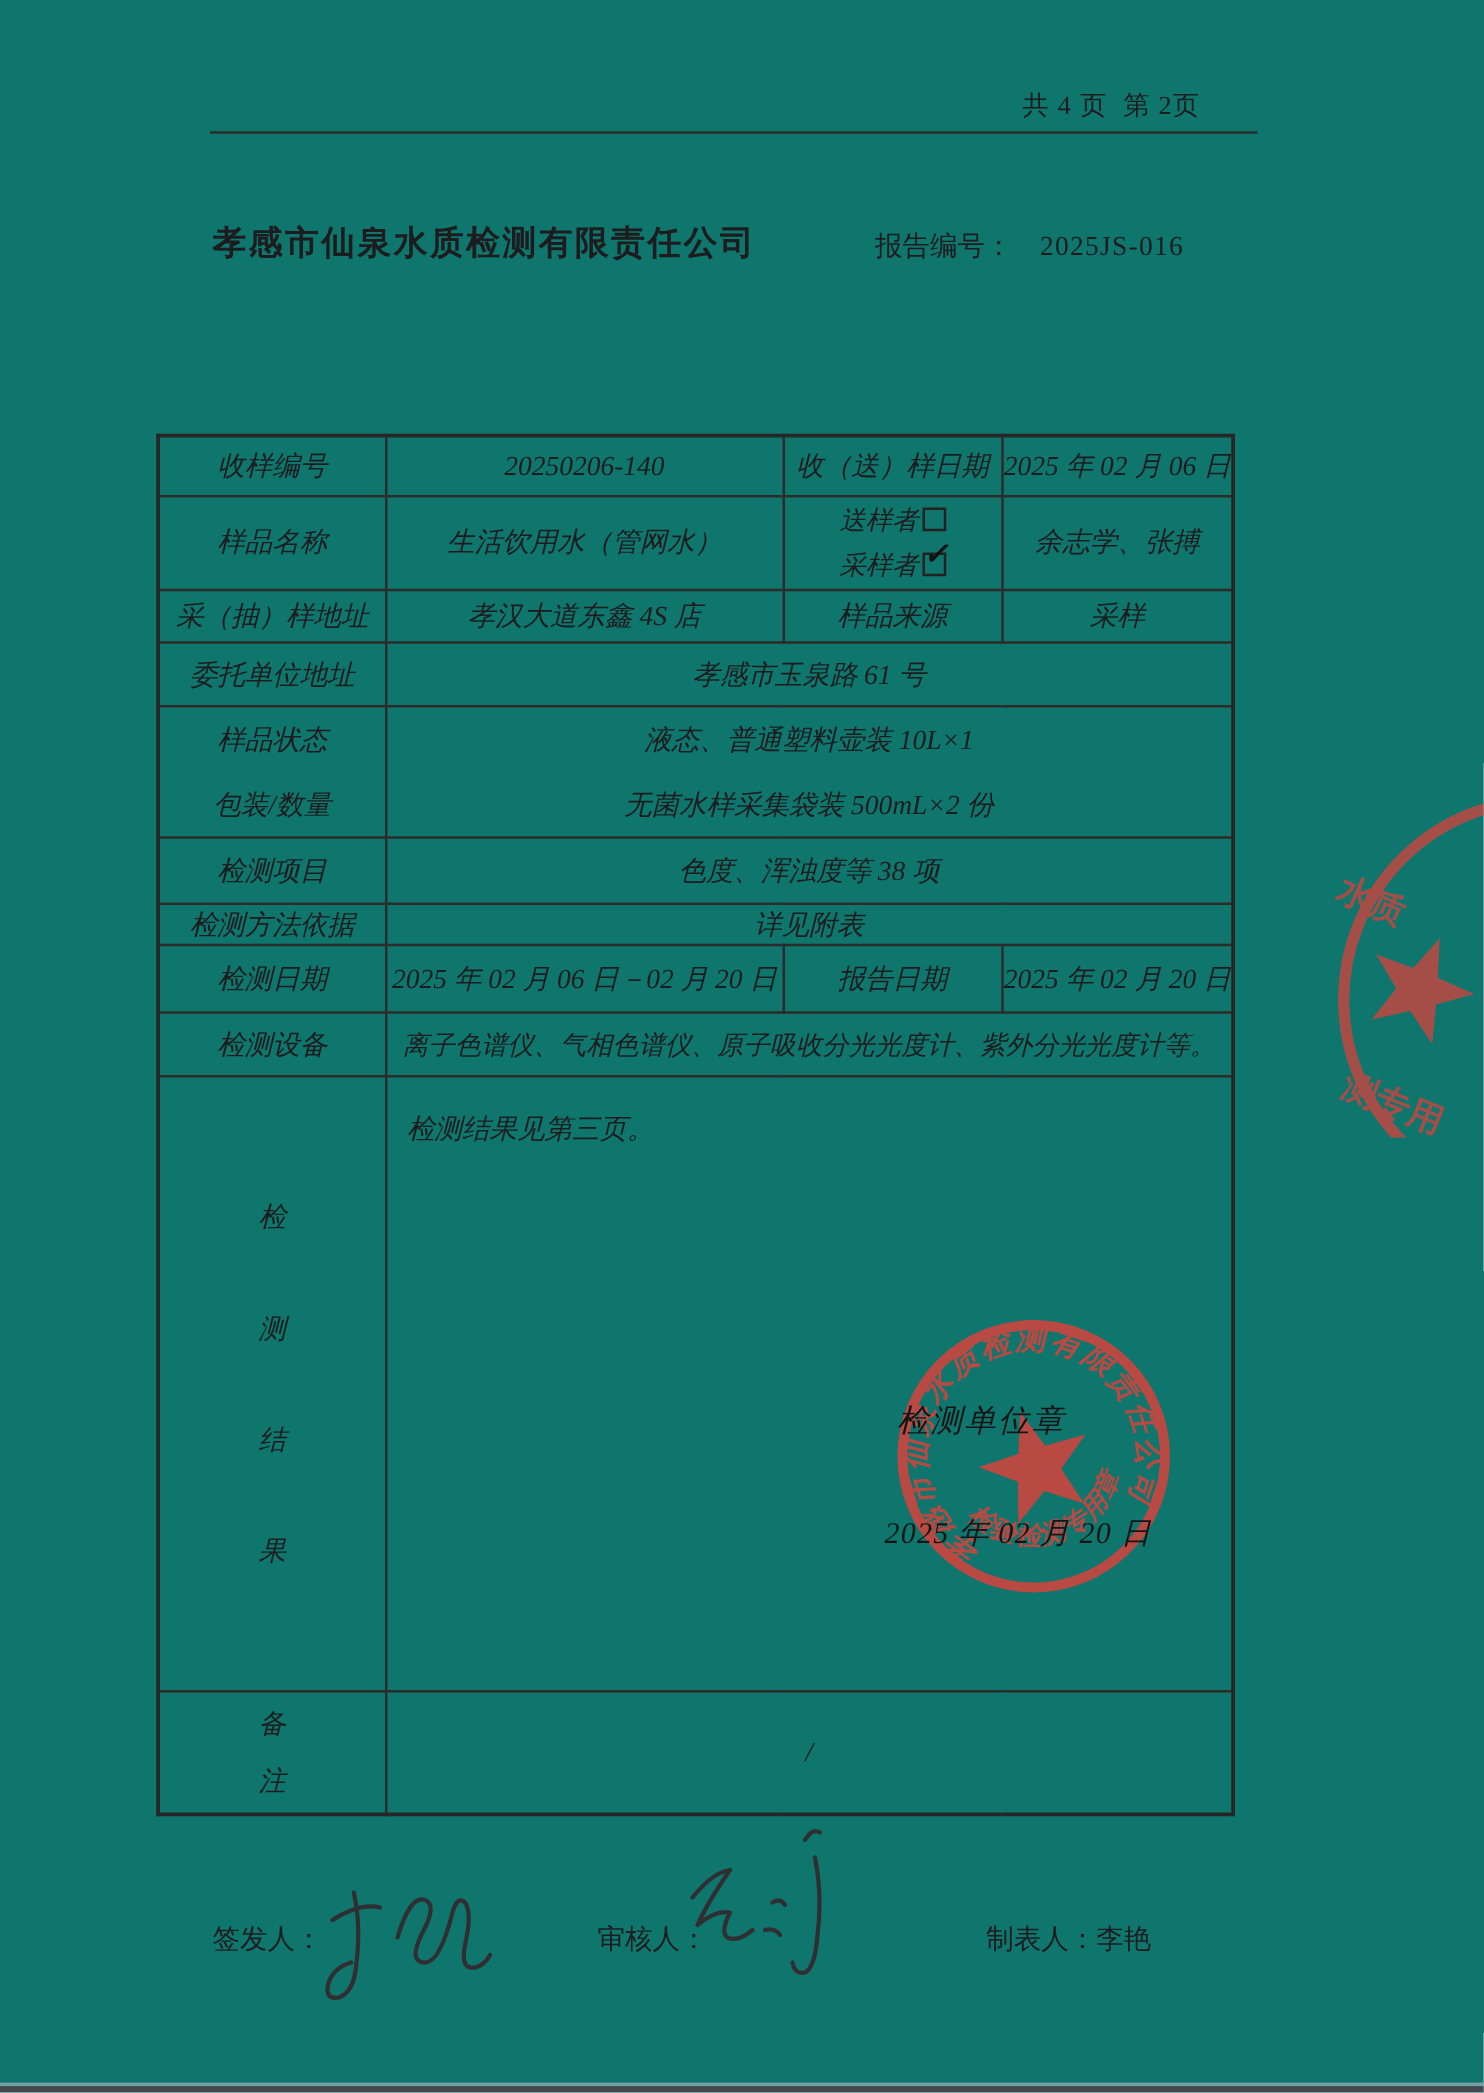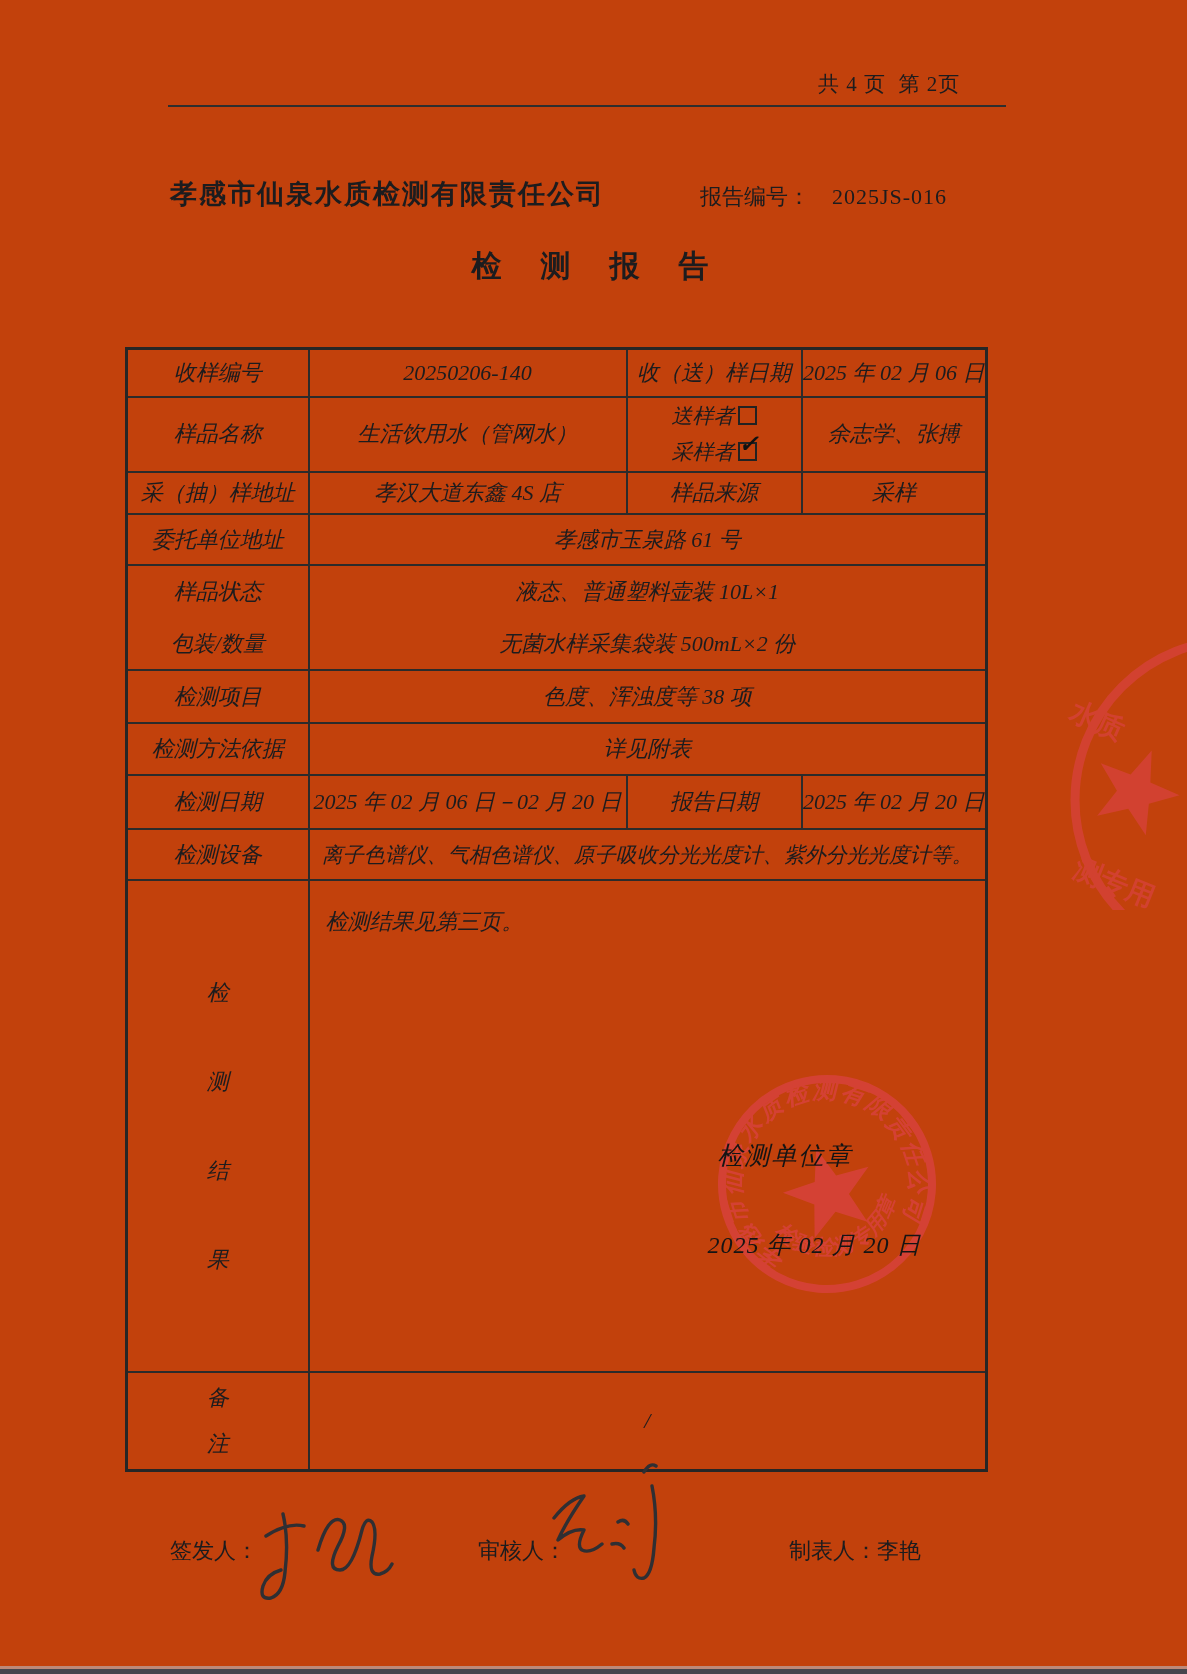--- a/index.html
+++ b/index.html
@@ -1,20 +1,20 @@
 <!DOCTYPE html>
 <html><head>
 <meta charset="utf-8">
 <style>
   html,body{margin:0;padding:0;background:#e9e9ee;}
   .page{
     position:relative;
     width:1187px;height:1674px;
     margin:0 auto;
-    background:#c2410c;
+    background:#0f766e;
     overflow:hidden;
     font-family:"Liberation Serif","DejaVu Serif",serif;
     color:#1c1c1e;
   }
   .page-indicator{
     position:absolute;left:818px;top:70px;
     font-size:21px;white-space:pre;letter-spacing:1px;
   }
   .header-rule{
     position:absolute;left:168px;top:105px;width:838px;height:2px;
@@ -40,21 +40,21 @@
     font-style:italic;
   }
   table.report td{
     border:2px solid #2b2b2b;
     text-align:center;vertical-align:middle;
     padding:0;overflow:hidden;
   }
   table.report{border:3px solid #262626;}
   .r1{height:48px;}  .r2{height:75px;}  .r3{height:42px;}
   .r4{height:51px;}  .r5{height:104px;} .r6{height:53px;}
-  .r7{height:52px;margin-top:32px;}  .r8{height:54px;}  .r9{height:51px;}
+  .r7{height:33px;margin-top:32px;}  .r8{height:54px;}  .r9{height:51px;}
   .r10{height:492px;}.r11{height:98px;}
   .multiline{white-space:pre-line;line-height:2.35;}
   .vert-label{white-space:pre-line;line-height:4.05;}
   .vert-label2{white-space:pre-line;line-height:2.1;}
   td.equipment-cell{text-align:left;padding:0 3px;font-size:21px;letter-spacing:0px;}
   .checkbox-block{display:inline-block;text-align:left;line-height:1.75;font-size:21px;}
   .checkbox{
     display:inline-block;width:15px;height:15px;margin-left:3px;
     border:2px solid #222;vertical-align:-2px;position:relative;
   }
@@ -79,21 +79,20 @@
 <div class="page">
 
   <div class="page-indicator">共 4 页  第 2页</div>
   <div class="header-rule"></div>
 
   <div class="company-name">孝感市仙泉水质检测有限责任公司</div>
   <div class="report-no">
     <span class="lbl">报告编号：</span><span class="val">2025JS-016</span>
   </div>
 
-  <div class="report-title">检  测  报  告</div>
 
   <table class="report">
     <colgroup>
         <col style="width:182px">
         <col style="width:318px">
         <col style="width:175px">
         <col style="width:185px">
       </colgroup>
     <tbody>
         <tr class="r1">

